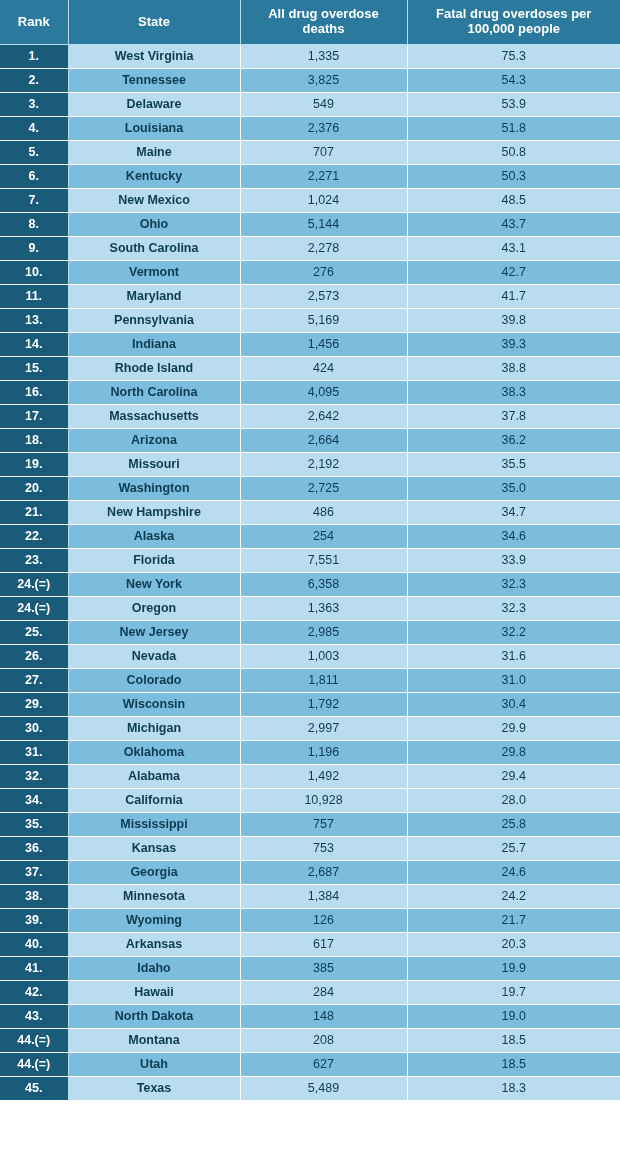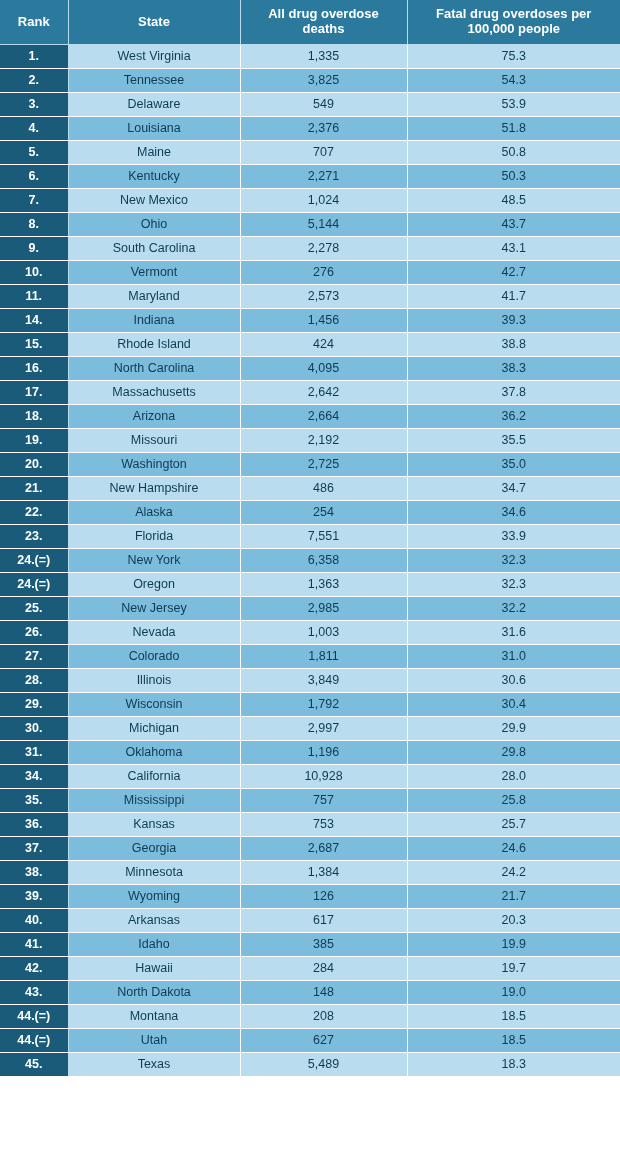--- a/index.html
+++ b/index.html
@@ -62,21 +62,21 @@
   tbody td.rank {
     background: #1b5b7a;
     color: #ffffff;
     font-weight: bold;
     border-right: 1px solid #b8dcee;
   }
   
   tr.odd td.data { background: #b9dcef; }
   tr.even td.data { background: #7cbcdc; }
 
-  tbody td.state { font-weight: normal; }
+  tbody td.state { font-weight: bold; }
 </style>
 </head>
 <body>
 
 <div id="table-wrap">
   <table>
     <colgroup>
       <col class="c-rank">
       <col class="c-state">
       <col class="c-deaths">
@@ -150,20 +150,26 @@
           <td class="data state">Vermont</td>
           <td class="data deaths">276</td>
           <td class="data rate">42.7</td>
         </tr>
         <tr class="odd">
           <td class="rank">11.</td>
           <td class="data state">Maryland</td>
           <td class="data deaths">2,573</td>
           <td class="data rate">41.7</td>
         </tr>
+        <tr class="odd">
+          <td class="rank">13.</td>
+          <td class="data state">Pennsylvania</td>
+          <td class="data deaths">5,169</td>
+          <td class="data rate">39.8</td>
+        </tr>
         <tr class="even">
           <td class="rank">14.</td>
           <td class="data state">Indiana</td>
           <td class="data deaths">1,456</td>
           <td class="data rate">39.3</td>
         </tr>
         <tr class="odd">
           <td class="rank">15.</td>
           <td class="data state">Rhode Island</td>
           <td class="data deaths">424</td>
@@ -240,45 +246,45 @@
           <td class="data state">Nevada</td>
           <td class="data deaths">1,003</td>
           <td class="data rate">31.6</td>
         </tr>
         <tr class="even">
           <td class="rank">27.</td>
           <td class="data state">Colorado</td>
           <td class="data deaths">1,811</td>
           <td class="data rate">31.0</td>
         </tr>
-        <tr class="odd">
-          <td class="rank">28.</td>
-          <td class="data state">Illinois</td>
-          <td class="data deaths">3,849</td>
-          <td class="data rate">30.6</td>
-        </tr>
         <tr class="even">
           <td class="rank">29.</td>
           <td class="data state">Wisconsin</td>
           <td class="data deaths">1,792</td>
           <td class="data rate">30.4</td>
         </tr>
         <tr class="odd">
           <td class="rank">30.</td>
           <td class="data state">Michigan</td>
           <td class="data deaths">2,997</td>
           <td class="data rate">29.9</td>
         </tr>
         <tr class="even">
           <td class="rank">31.</td>
           <td class="data state">Oklahoma</td>
           <td class="data deaths">1,196</td>
           <td class="data rate">29.8</td>
         </tr>
         <tr class="odd">
+          <td class="rank">32.</td>
+          <td class="data state">Alabama</td>
+          <td class="data deaths">1,492</td>
+          <td class="data rate">29.4</td>
+        </tr>
+        <tr class="odd">
           <td class="rank">34.</td>
           <td class="data state">California</td>
           <td class="data deaths">10,928</td>
           <td class="data rate">28.0</td>
         </tr>
         <tr class="even">
           <td class="rank">35.</td>
           <td class="data state">Mississippi</td>
           <td class="data deaths">757</td>
           <td class="data rate">25.8</td>

